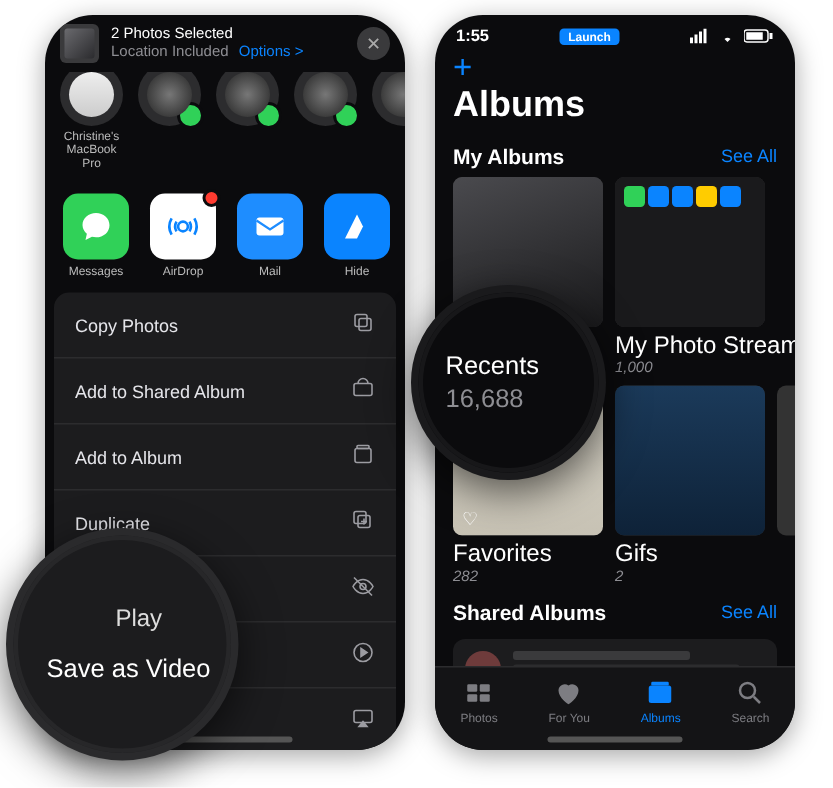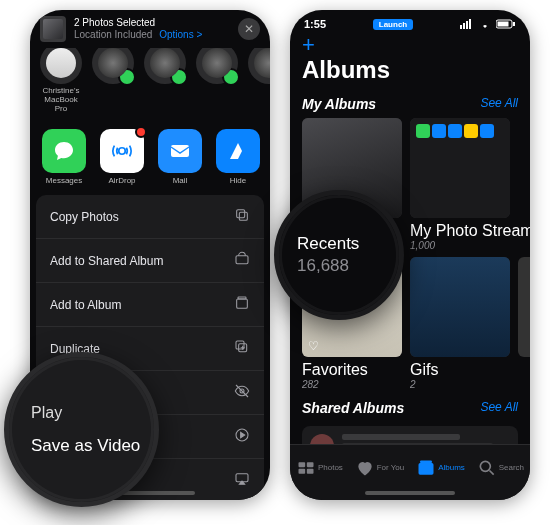--- a/index.html
+++ b/index.html
@@ -81,30 +81,30 @@
     width:90px;height:4px;border-radius:3px;background:#555; }
 
   
   .bubble {
     position:absolute; border-radius:50%; background:#1c1c1e;
     box-shadow:0 8px 28px rgba(0,0,0,0.6), 0 0 0 3px rgba(255,255,255,0.05) inset;
     display:flex; flex-direction:column; justify-content:center;
     padding-left:22px; color:#e5e5ea; border:5px solid #2a2a2c;
   }
   .bubble.left { left:4px; top:352px; width:155px; height:155px; }
-  .bubble.left .l1 { font-size:16px; color:#ddd; margin-bottom:14px; }
+  .bubble.left .l1 { font-size:16px; color:#ddd; margin-bottom:14px;text-align:center; }
   .bubble.left .l2 { font-size:17px; color:#fff; }
 
   
   .top-row { padding:2px 12px 0; display:flex; justify-content:space-between; font-size:14px;}
   .plus { color:#0a84ff; font-size:22px; font-weight:400; line-height:18px;}
   .albums-title { font-size:24px; font-weight:700; padding:2px 12px 6px; }
   .section-head {
-    display:flex; justify-content:space-between; align-items:flex-start;
-    padding:6px 12px 6px; font-size:14px; font-weight:600;font-style:italic;
+    display:flex; justify-content:space-between; align-items:center;
+    padding:6px 12px 6px; font-size:14px; font-weight:600;
   }
   .see-all { color:#0a84ff; font-size:12px; font-weight:400; }
   .grid {
     display:flex; gap:8px; padding:0 12px 4px; overflow:hidden;
   }
   .album { flex:0 0 auto; }
   .album-thumb {
     width:100px;height:100px;border-radius:6px;background:#2c2c2e;overflow:hidden;position:relative;
   }
   .album-thumb.small { width:100px;height:100px; }
@@ -122,21 +122,21 @@
   .shared-row { padding:4px 12px; }
   .shared-item { background:#1c1c1e;border-radius:8px;padding:8px;display:flex;gap:8px;font-size:9px;color:#8e8e93; }
   .shared-item .av2{width:24px;height:24px;border-radius:50%;background:#6e3b3b;flex:0 0 auto;}
 
   
   .tabbar {
     position:absolute; bottom:0; left:0; right:0; height:56px;
     background:#141416; display:flex; justify-content:space-around; align-items:center;
     border-top:1px solid #2c2c2e; padding-bottom:10px;
   }
-  .tab { display:flex; align-items:center; gap:2px; color:#7d7d82; font-size:8px;}
+  .tab { display:flex; flex-direction:column; align-items:center; gap:2px; color:#7d7d82; font-size:8px;}
   .tab.active { color:#0a84ff; }
   .tab svg { width:20px; height:20px; }
 
   
   .bubble.right2 { left:274px; top:190px; width:130px; height:130px; padding-left:18px;
     background:#0b0b0d; border-color:#1a1a1c;}
   .bubble.right2 .l1 { font-size:17px; color:#fff; }
   .bubble.right2 .l2 { font-size:17px; color:#8e8e93; margin-top:2px;}
 </style>
 </head>

